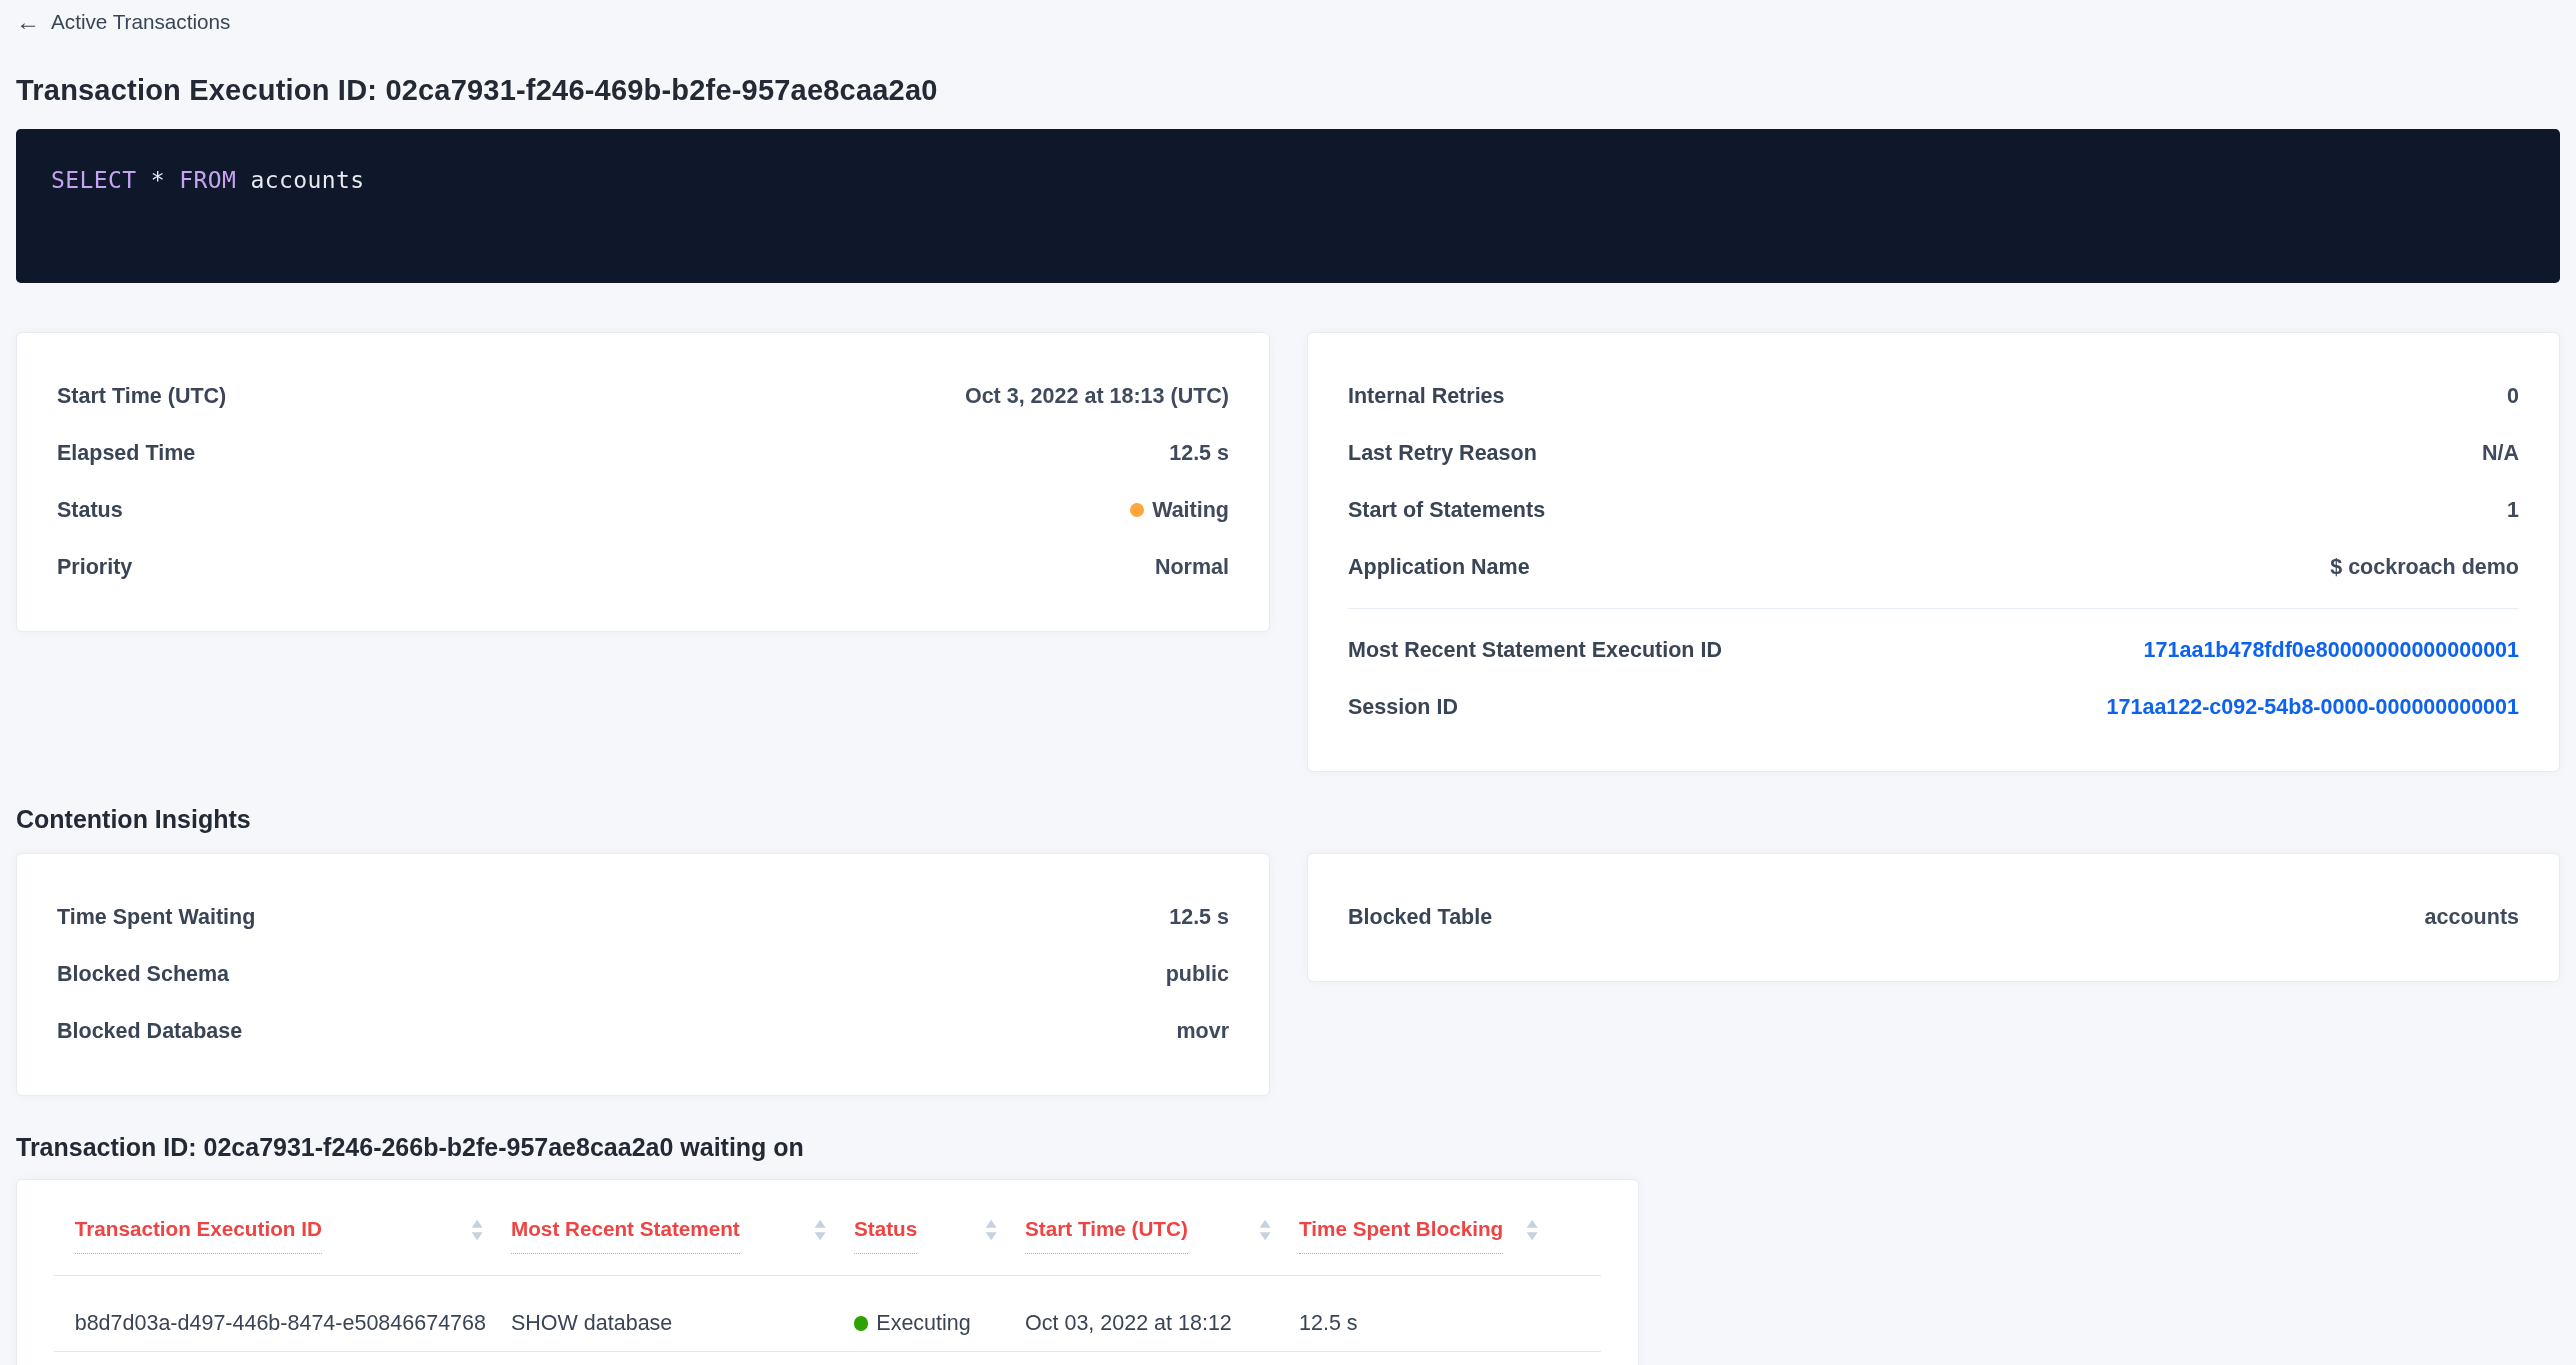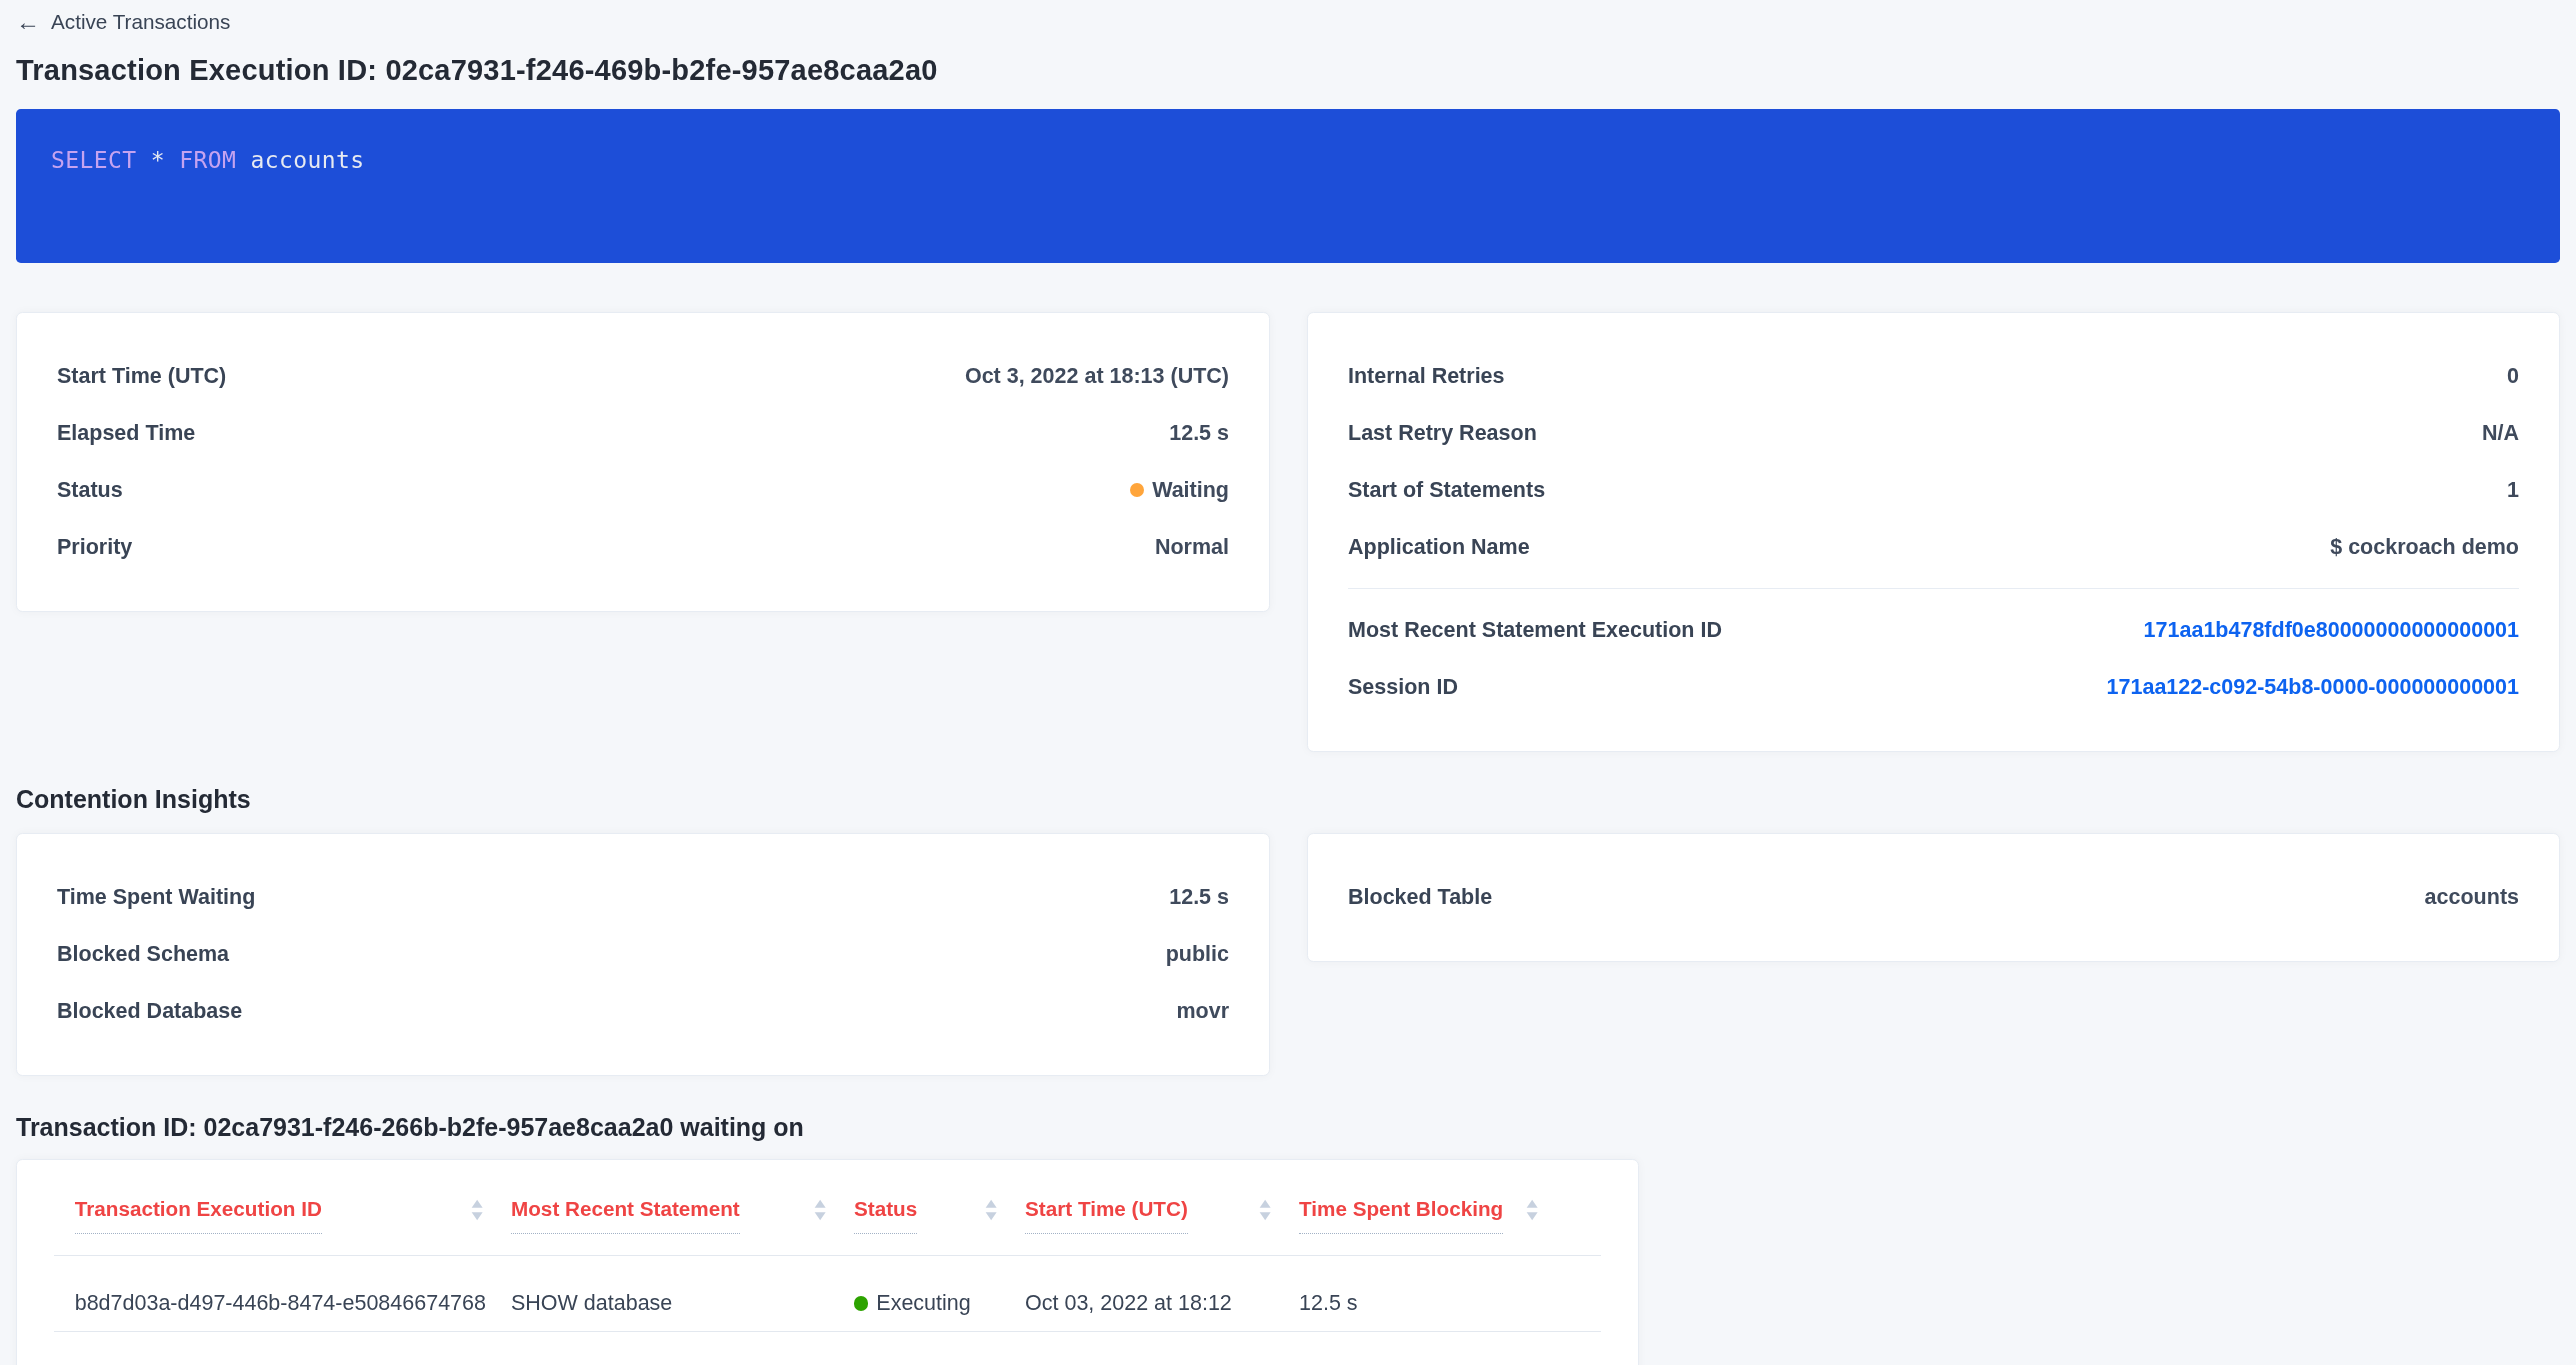--- a/index.html
+++ b/index.html
@@ -14,30 +14,30 @@
 
   
   .backlink {
     display: flex; align-items: center; gap: 11px;
     padding-top: 9.5px;
     font-size: 20.7px; color: #394455;
     cursor: pointer; width: fit-content;
   }
   .backlink .arrow { font-size: 24px; line-height: 1; color: #394455; }
   .page-title {
-    margin-top: 20px;
+    margin-top: 40px;
     font-size: 29px; font-weight: 700; color: #242A35;
     letter-spacing: 0.2px;
   }
 
   
   .sqlbox {
     margin-top: 22px;
     height: 154px;
-    background: #1d4ed8;
+    background: #0f172a;
     border-radius: 4.8px;
     padding: 38px 35px;
   }
   .sqlbox code {
     font-family: "DejaVu Sans Mono", monospace;
     font-size: 23px; letter-spacing: 0.4px;
     color: #E7EAF1; white-space: pre;
   }
   .sqlbox .kw { color: #C5A3F0; }
 

